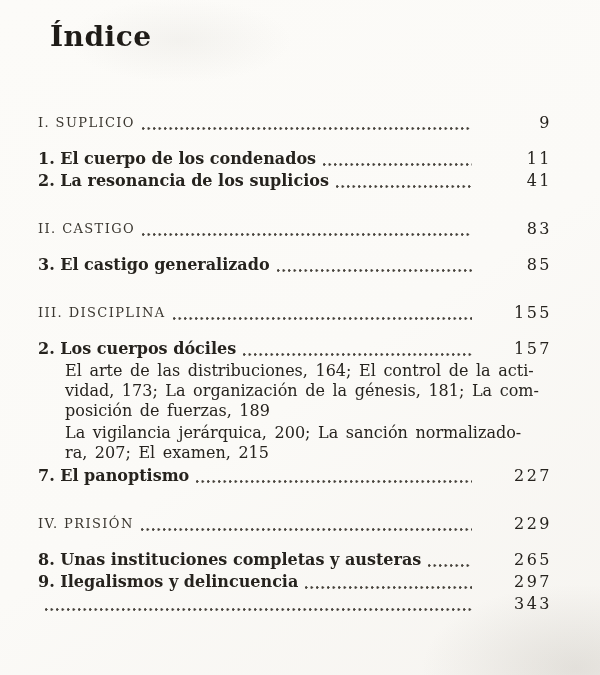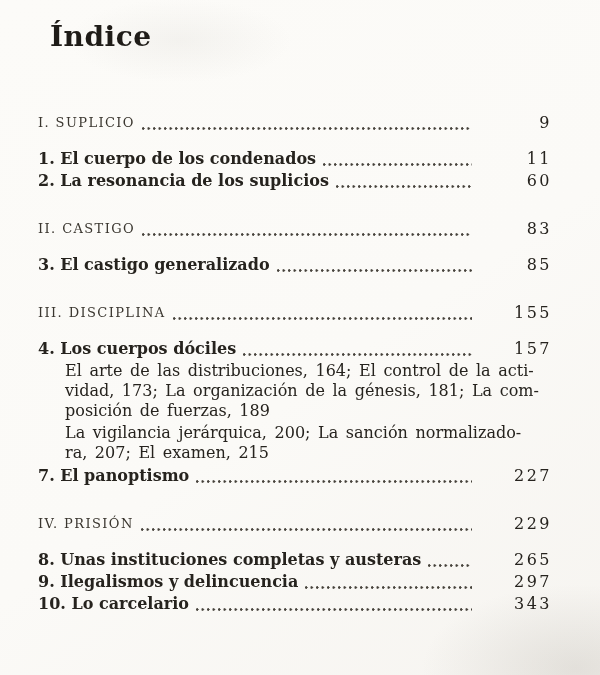--- a/index.html
+++ b/index.html
@@ -89,21 +89,21 @@
         <span class="pagenum">9</span>
       </div>
       <div class="row">
         <span class="e-label">1. El cuerpo de los condenados</span>
         <span class="leader"></span>
         <span class="pagenum">11</span>
       </div>
       <div class="row">
         <span class="e-label">2. La resonancia de los suplicios</span>
         <span class="leader"></span>
-        <span class="pagenum">60</span>
+        <span class="pagenum">41</span>
       </div>
     </div>
 
     <div class="group">
       <div class="row heading-row">
         <span class="h-label">II. CASTIGO</span>
         <span class="leader"></span>
         <span class="pagenum">83</span>
       </div>
       <div class="row">
@@ -113,21 +113,21 @@
       </div>
     </div>
 
     <div class="group">
       <div class="row heading-row">
         <span class="h-label">III. DISCIPLINA</span>
         <span class="leader"></span>
         <span class="pagenum">155</span>
       </div>
       <div class="row">
-        <span class="e-label">4. Los cuerpos dóciles</span>
+        <span class="e-label">2. Los cuerpos dóciles</span>
         <span class="leader"></span>
         <span class="pagenum">157</span>
       </div>
       <div class="sub">
         <div>El arte de las distribuciones, 164; El control de la acti-</div>
         <div>vidad, 173; La organización de la génesis, 181; La com-</div>
         <div>posición de fuerzas, 189</div>
       </div>
       <div class="sub">
         <div>La vigilancia jerárquica, 200; La sanción normalizado-</div>
@@ -150,20 +150,19 @@
         <span class="e-label">8. Unas instituciones completas y austeras</span>
         <span class="leader"></span>
         <span class="pagenum">265</span>
       </div>
       <div class="row">
         <span class="e-label">9. Ilegalismos y delincuencia</span>
         <span class="leader"></span>
         <span class="pagenum">297</span>
       </div>
       <div class="row">
-        <span class="e-label">10. Lo carcelario</span>
         <span class="leader"></span>
         <span class="pagenum">343</span>
       </div>
     </div>
 
   </div>
 </div>
 
 </body></html>

